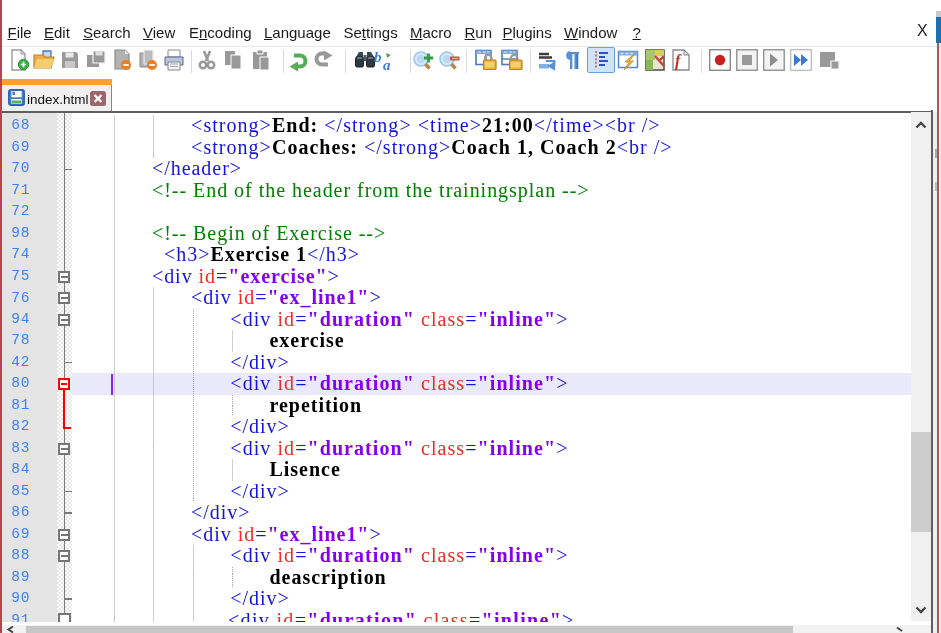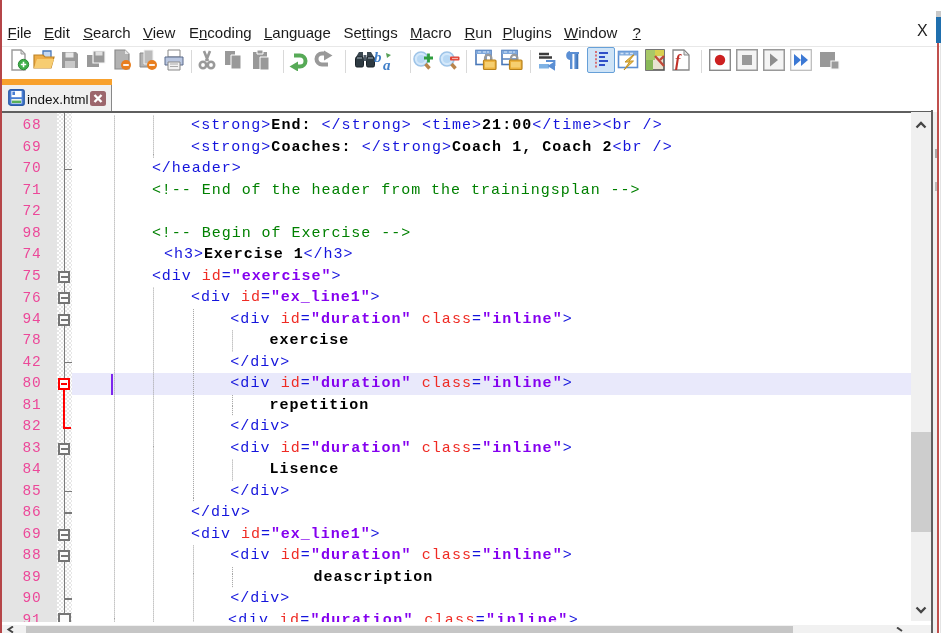--- a/index.html
+++ b/index.html
@@ -1,23 +1,23 @@
 <!DOCTYPE html>
 <html><head><meta charset="utf-8"><style>
 *{margin:0;padding:0;box-sizing:border-box}
 html,body{width:941px;height:633px;overflow:hidden;background:#fff;position:relative;
  font-family:"Liberation Sans",sans-serif;}
 .abs{position:absolute}
 .menu{position:absolute;top:24px;font-size:15px;color:#1b1b1b;white-space:pre}
-.codeline{position:absolute;height:21.5px;line-height:21.5px;font-family:Liberation Mono, monospace;
- font-size:15px;letter-spacing:0.97px;white-space:pre;z-index:6}
+.codeline{position:absolute;height:21.5px;line-height:21.5px;font-family:Liberation Serif, serif;
+ font-size:20px;letter-spacing:0.97px;white-space:pre;z-index:6}
 .t{color:#1414dc}.a{color:#ef2b24}.s{color:#8400ef;font-weight:bold}.b{color:#000;font-weight:bold}
 .p{color:#000}.c{color:#008000}
-.lnum{position:absolute;left:0;width:41.5px;text-align:right;font-family:"Liberation Mono",monospace;
- font-size:14.5px;letter-spacing:0.8px;color:#ec4899;height:21.5px;line-height:21.5px;z-index:4}
+.lnum{position:absolute;left:0;width:41.5px;text-align:center;font-family:"Liberation Mono",monospace;
+ font-size:14.5px;letter-spacing:0.8px;color:#3b82f6;height:21.5px;line-height:21.5px;z-index:4}
 .guide{position:absolute;width:1px;z-index:5;
  background:repeating-linear-gradient(to bottom,#a0a0a0 0 1px,rgba(0,0,0,0) 1px 2px)}
 .fbox{position:absolute;width:12px;height:12px;border:2px solid #757575;background:#fbfbfb;z-index:7}
 .fbox::after{content:"";position:absolute;left:0.5px;right:0.5px;top:3px;height:2px;background:#757575}
 .ftick{position:absolute;left:64px;width:7.5px;height:1.5px;background:#7a7a7a;z-index:7}
 .sep{position:absolute;top:50px;width:1px;height:23px;background:#d9d9d9}
 .ico{position:absolute;top:49px;width:22px;height:22px}
 </style></head><body>
 <div class="abs" style="left:0;top:0;width:2px;height:633px;background:#b54548;z-index:40"></div>
 <div class="abs" style="left:932.5px;top:112px;width:5px;height:521px;background:#f0f0f0;z-index:30"></div>
@@ -291,21 +291,21 @@
 <div class="codeline" style="left:269.5px;top:459.4px;"><span class="b">Lisence</span></div>
 <div class="lnum" style="top:480.9px">85</div>
 <div class="codeline" style="left:230.3px;top:480.9px;"><span class="t">&lt;/div&gt;</span></div>
 <div class="lnum" style="top:502.4px">86</div>
 <div class="codeline" style="left:191.1px;top:502.4px;"><span class="t">&lt;/div&gt;</span></div>
 <div class="lnum" style="top:523.9px">69</div>
 <div class="codeline" style="left:191.1px;top:523.9px;"><span class="t">&lt;div </span><span class="a">id</span><span class="t">=</span><span class="s">"ex_line1"</span><span class="t">&gt;</span></div>
 <div class="lnum" style="top:545.4px">88</div>
 <div class="codeline" style="left:230.3px;top:545.4px;letter-spacing:1.07px;"><span class="t">&lt;div </span><span class="a">id</span><span class="t">=</span><span class="s">"duration"</span><span class="p"> </span><span class="a">class</span><span class="t">=</span><span class="s">"inline"</span><span class="t">&gt;</span></div>
 <div class="lnum" style="top:566.9px">89</div>
-<div class="codeline" style="left:269.5px;top:566.9px;margin-left:44px;"><span class="b">deascription</span></div>
+<div class="codeline" style="left:269.5px;top:566.9px;"><span class="b">deascription</span></div>
 <div class="lnum" style="top:588.4px">90</div>
 <div class="codeline" style="left:230.3px;top:588.4px;"><span class="t">&lt;/div&gt;</span></div>
 <div class="lnum" style="top:609.9px">91</div>
 <div class="codeline" style="left:228.0px;top:609.9px;letter-spacing:1.32px;"><span class="t">&lt;div </span><span class="a">id</span><span class="t">=</span><span class="s">"duration"</span><span class="p"> </span><span class="a">class</span><span class="t">=</span><span class="s">"inline"</span><span class="t">&gt;</span></div>
 <div class="fbox" style="left:58px;top:270.6px"></div>
 <div class="fbox" style="left:58px;top:292.1px"></div>
 <div class="fbox" style="left:58px;top:313.6px"></div>
 <div class="fbox" style="left:58px;top:442.6px"></div>
 <div class="fbox" style="left:58px;top:528.6px"></div>
 <div class="fbox" style="left:58px;top:550.1px"></div>

